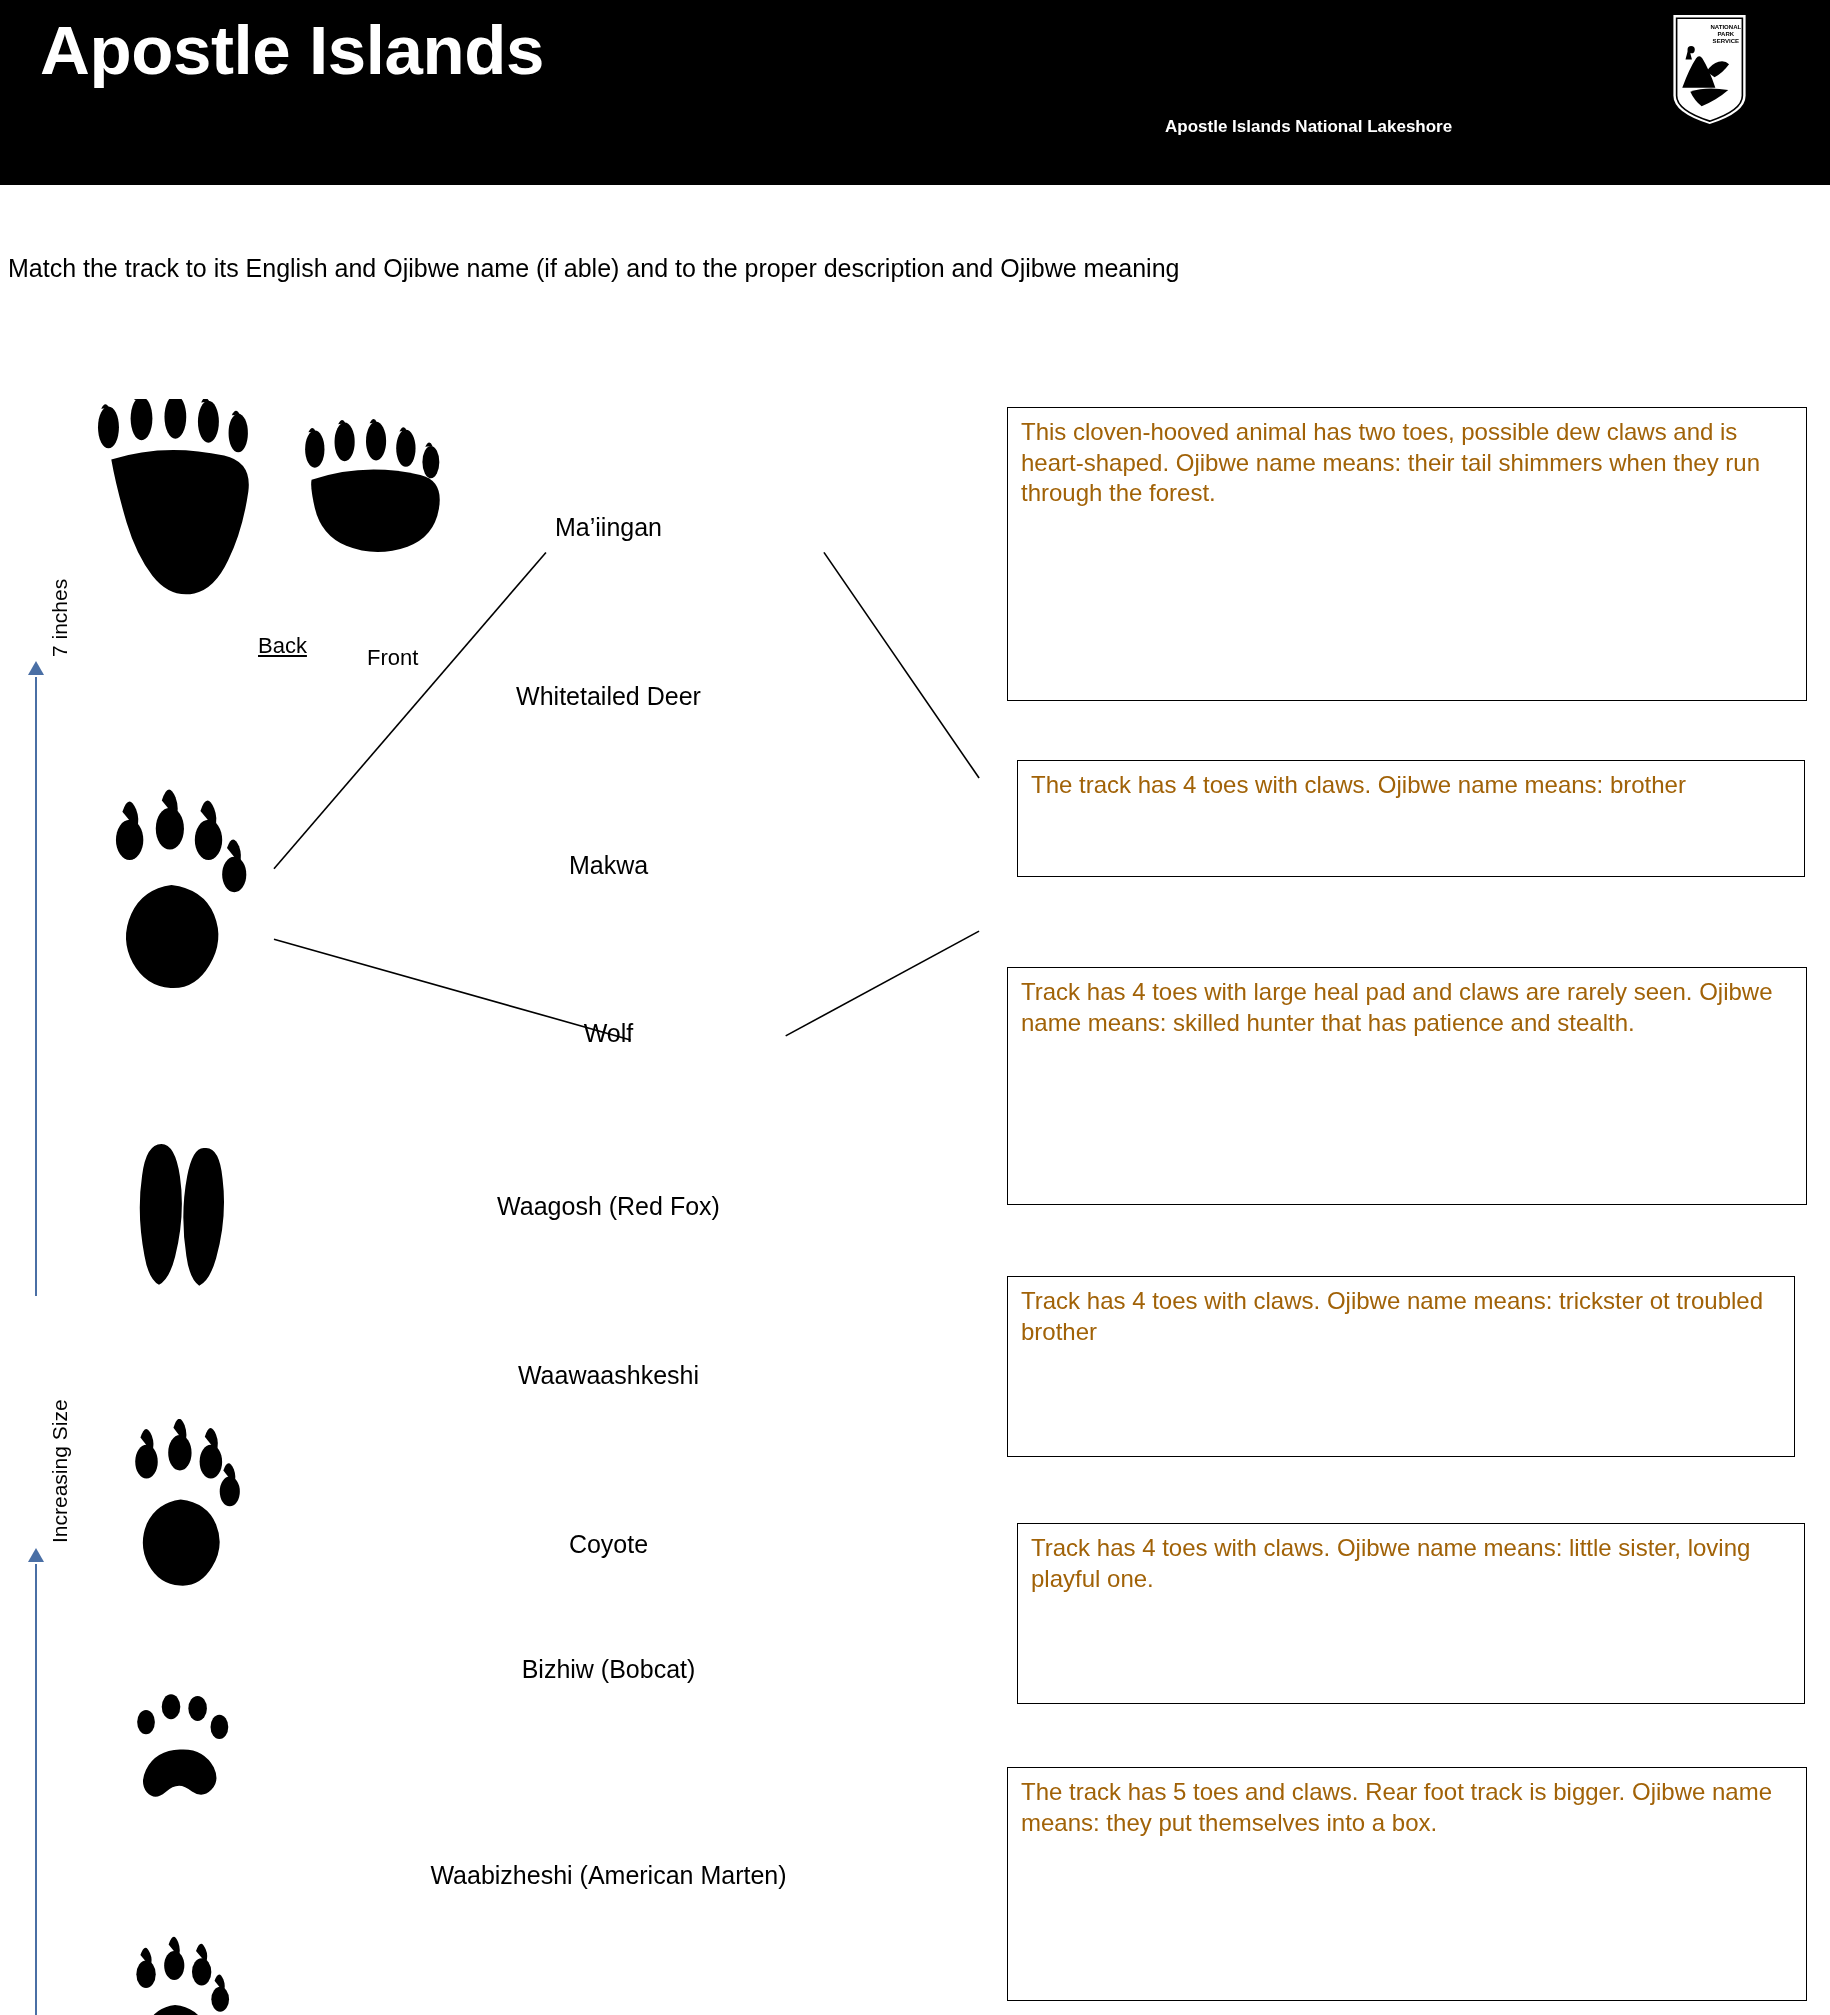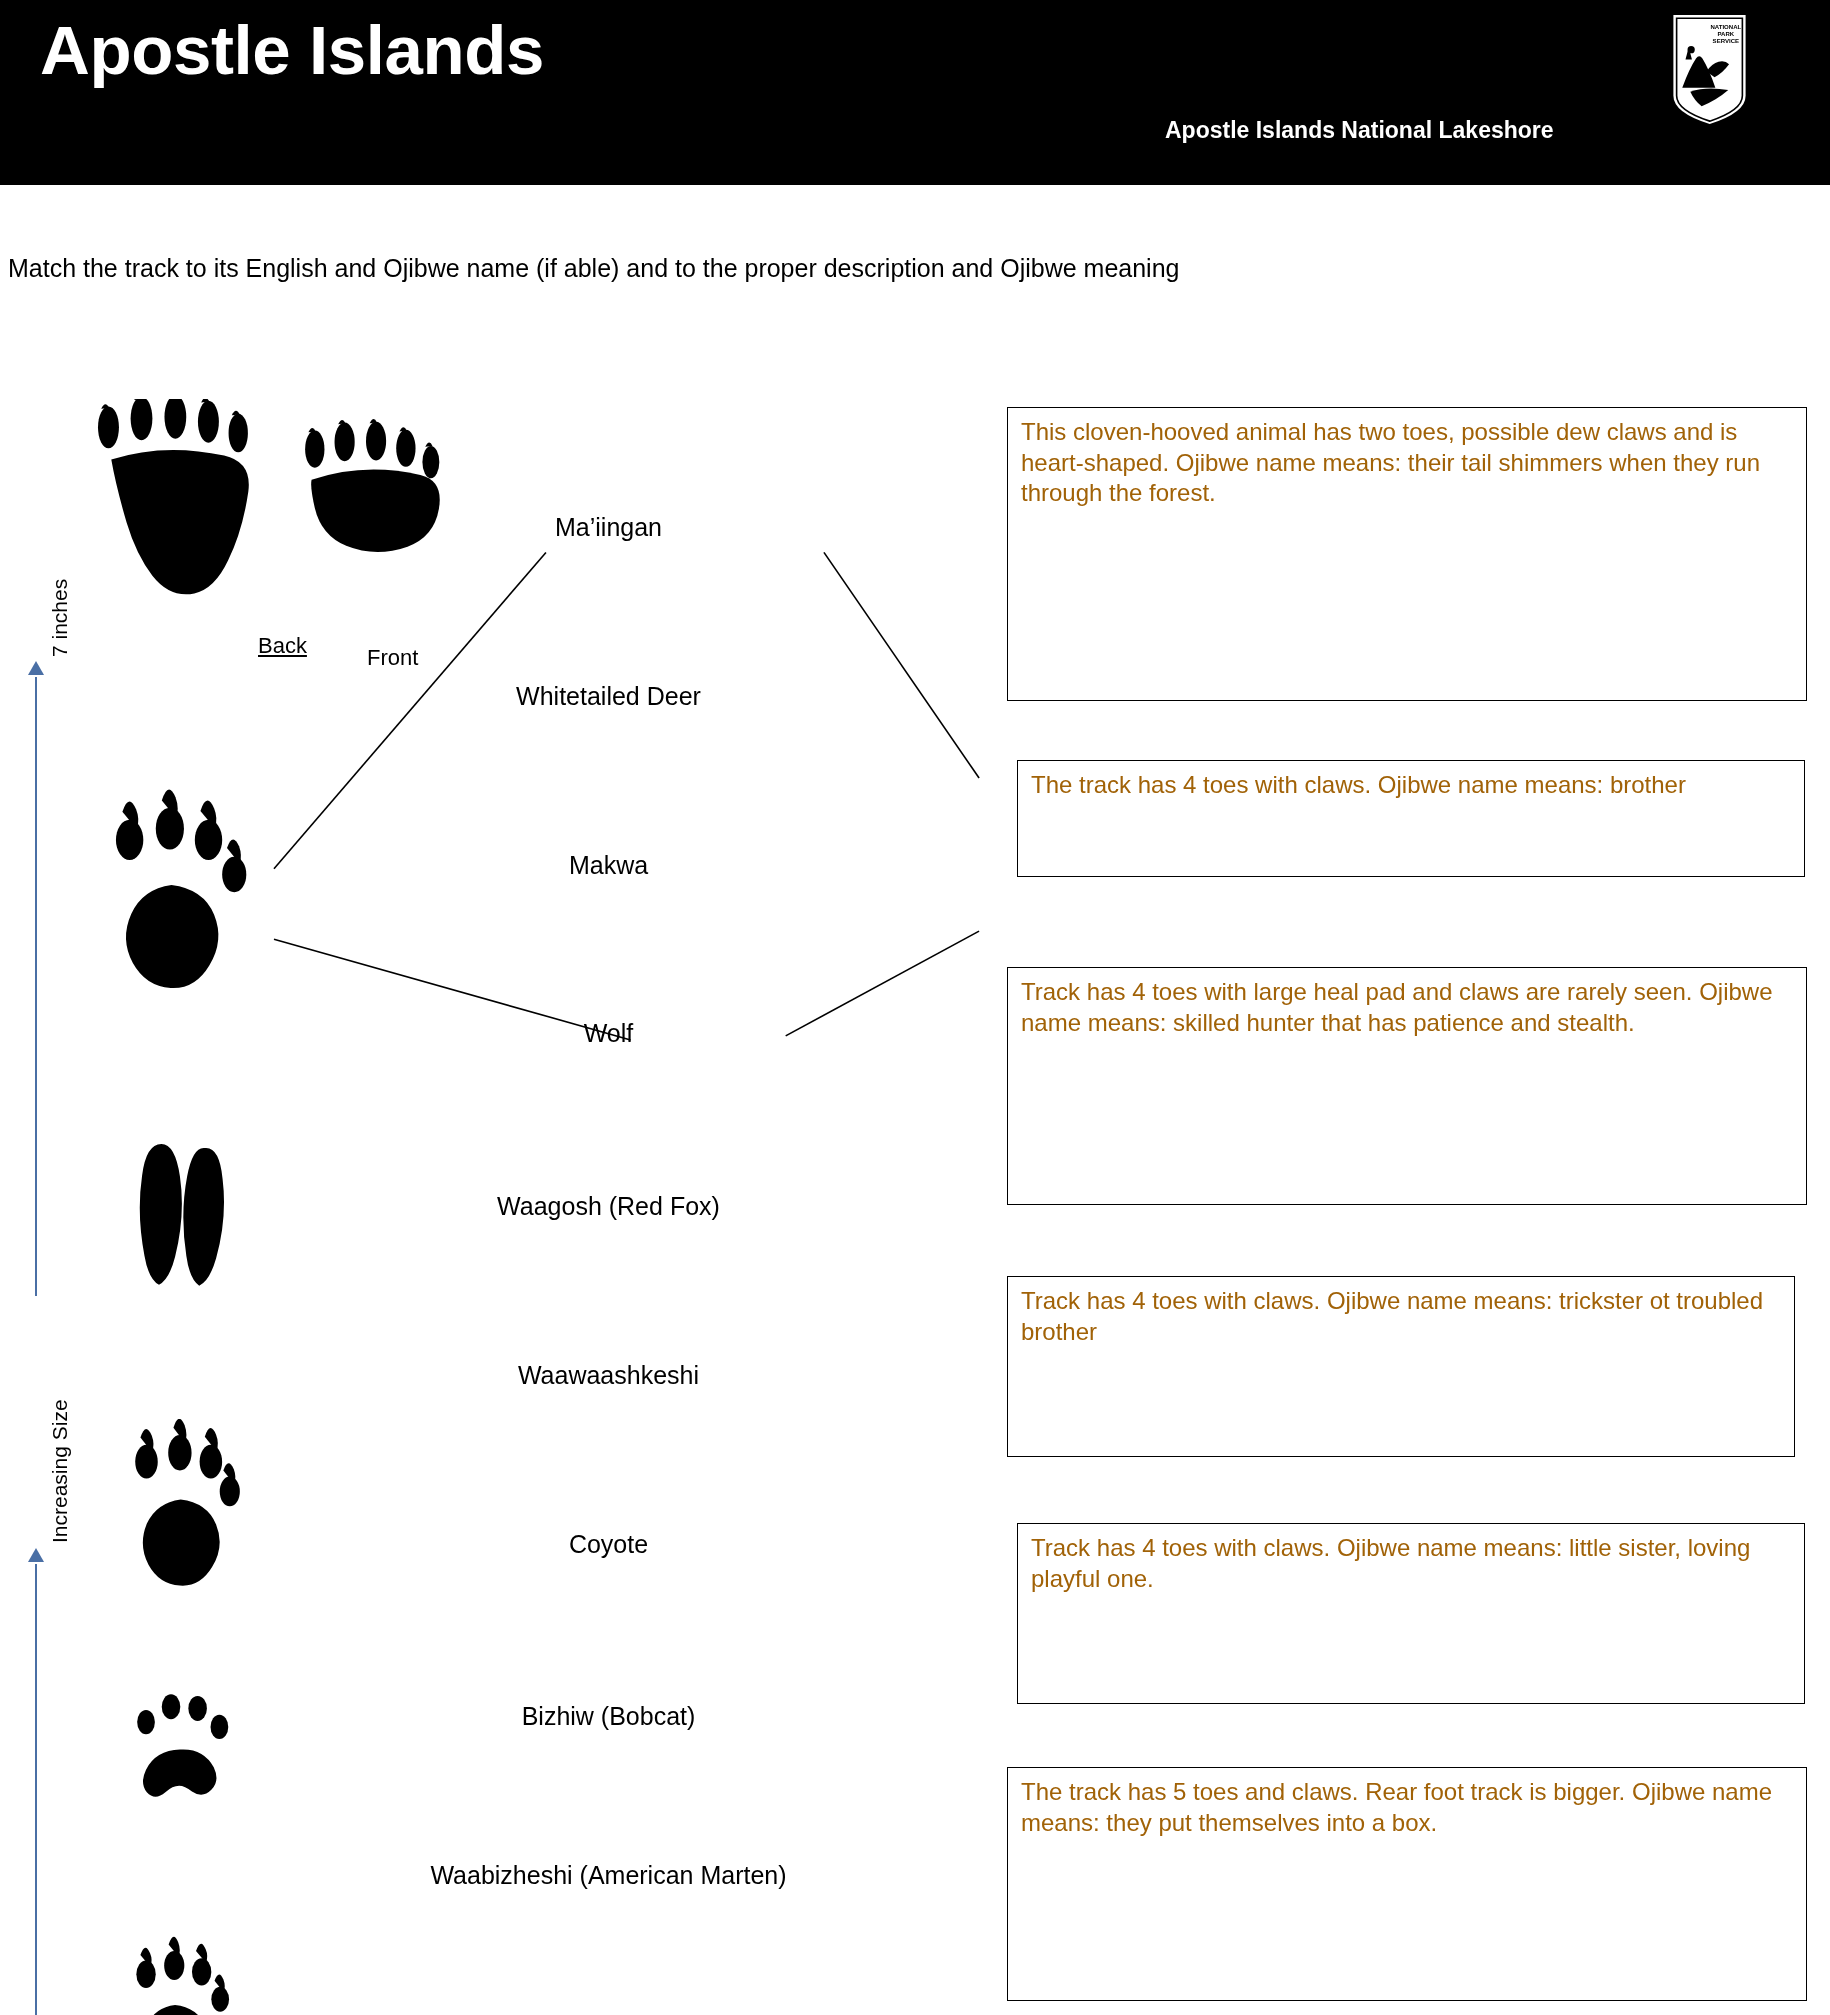--- a/index.html
+++ b/index.html
@@ -37,21 +37,21 @@
     left: 1165px; top: 15.3px;
     color: #ffffff;
     font-size: 19.3px;
     font-weight: bold;
     line-height: 1.45;
   }
   .header-park {
     position: absolute;
     left: 1165px; top: 117px;
     color: #ffffff;
-    font-size: 23px;
+    font-size: 17px;
     font-weight: bold;
   }
   .nps-logo {
     position: absolute;
     left: 1666px; top: 11.3px;
     width: 87px; height: 117px;
   }
 
   
   .instruction {
@@ -274,21 +274,21 @@
   </svg>
 </div>
 
 <div class="name" style="left:306px; top:512px;">Ma’iingan</div>
 <div class="name" style="left:306px; top:681px;">Whitetailed Deer</div>
 <div class="name" style="left:306px; top:850px;">Makwa</div>
 <div class="name" style="left:306px; top:1018px;">Wolf</div>
 <div class="name" style="left:306px; top:1191px;">Waagosh (Red Fox)</div>
 <div class="name" style="left:306px; top:1360px;">Waawaashkeshi</div>
 <div class="name" style="left:306px; top:1529px;">Coyote</div>
-<div class="name" style="left:306px; top:1701px;">Bizhiw (Bobcat)</div>
+<div class="name" style="left:306px; top:1654px;">Bizhiw (Bobcat)</div>
 <div class="name" style="left:306px; top:1860px;">Waabizheshi (American Marten)</div>
 
 <div class="desc" style="left:979px; top:407px; width:800px; height:294px;">This cloven-hooved animal has two toes, possible dew claws and is heart-shaped. Ojibwe name means: their tail shimmers when they run through the forest.</div>
 
 <div class="desc" style="left:989px; top:760px; width:788px; height:117px;">The track has 4 toes with claws. Ojibwe name means: brother</div>
 
 <div class="desc" style="left:979px; top:967px; width:800px; height:238px;">Track has 4 toes with large heal pad and claws are rarely seen. Ojibwe name means: skilled hunter that has patience and stealth.</div>
 
 <div class="desc" style="left:979px; top:1276px; width:788px; height:181px;">Track has 4 toes with claws. Ojibwe name means: trickster ot troubled brother</div>
 

